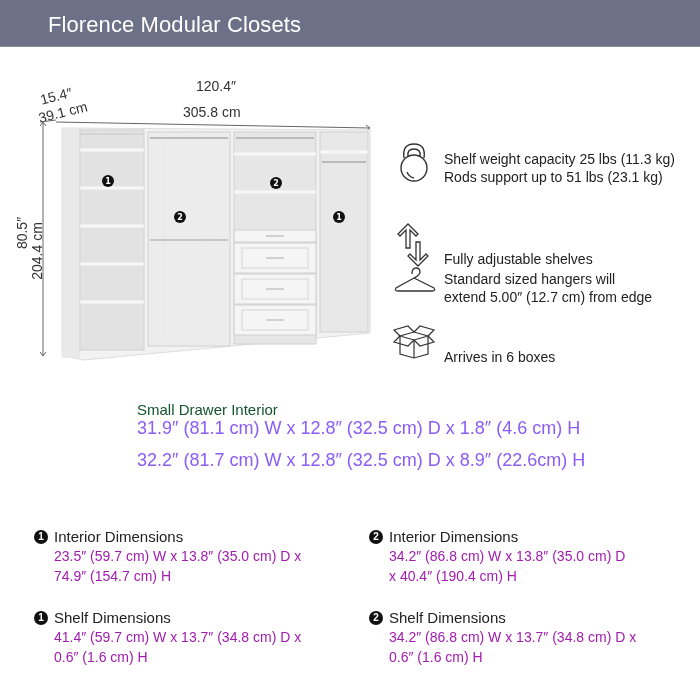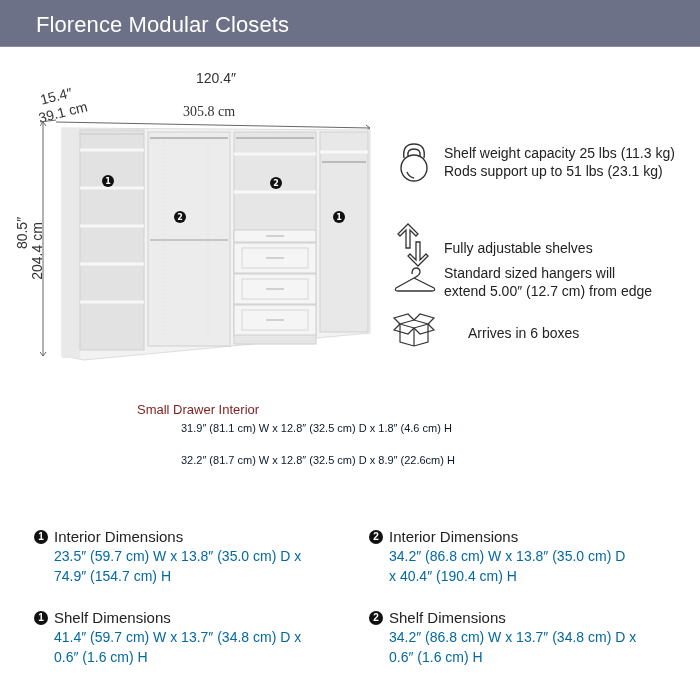--- a/index.html
+++ b/index.html
@@ -6,54 +6,54 @@
   body {
     width: 700px; height: 700px; background: #ffffff; overflow: hidden;
     font-family: "Liberation Sans", "DejaVu Sans", sans-serif; color: #222;
     position: relative;
   }
   .header {
     position: absolute; left: 0; top: 0; width: 700px; height: 46px;
     background: #6c7187; border-bottom: 1px solid #8a8ea0;
   }
   .header-title {
-    position: absolute; left: 36px; top: 12px; color: #ffffff;
+    position: absolute; left: 48px; top: 12px; color: #ffffff;
     font-size: 22px; letter-spacing: 0.1px;
   }
   .dim-text { position: absolute; font-size: 14px; color: #333; white-space: nowrap; }
   .closet { position: absolute; left: 40px; top: 108px; width: 340px; height: 268px; }
   .features { position: absolute; left: 392px; top: 138px; width: 300px; }
-  .feature { position: absolute; left: 0; display: flex; align-items: center; }
+  .feature { position: absolute; left: 0; display: flex; align-items: flex-end; }
   .feature-icon { width: 44px; height: 48px; flex: none; }
   .feature-text { font-size: 14px; line-height: 18px; color: #222; padding-left: 8px; }
   .feature-text div { white-space: nowrap; }
   .drawer-block { position: absolute; left: 137px; }
-  .block-title { font-size: 13px; color: #7f1d1d; line-height: 18px; white-space: nowrap; }
-  .block-value { font-size: 11px; color: #0f172a; line-height: 18px; white-space: nowrap; margin-left: 44px; }
+  .block-title { font-size: 15px; color: #14532d; line-height: 18px; white-space: nowrap; }
+  .block-value { font-size: 18px; color: #8b5cf6; line-height: 18px; white-space: nowrap; }
   .spec { position: absolute; width: 320px; }
   .spec-title { font-size: 15px; color: #222; line-height: 19px; display: flex; align-items: center; white-space: nowrap; }
   .badge {
     display: inline-flex; width: 14px; height: 14px; border-radius: 50%; background: #111;
     color: #fff; font-size: 10px; font-weight: bold; align-items: center; justify-content: center;
     margin-right: 6px; flex: none;
   }
-  .spec-value { font-size: 14px; color: #0369a1; line-height: 20px; padding-left: 20px; }
+  .spec-value { font-size: 14px; color: #a21caf; line-height: 20px; padding-left: 20px; }
   .spec-value div { white-space: nowrap; }
 </style>
 </head>
 <body>
 
 <div class="header">
   <div class="header-title">Florence Modular Closets</div>
 </div>
 
 <div class="dim-text" style="left:40px; top:88px; transform: rotate(-14deg);">15.4″</div>
 <div class="dim-text" style="left:38px; top:104px; transform: rotate(-14deg);">39.1 cm</div>
-<div class="dim-text" style="left:196px; top:70px;">120.4″</div>
-<div class="dim-text" style="left:183px; top:104px;font-family:Liberation Serif, serif;">305.8 cm</div>
+<div class="dim-text" style="left:196px; top:78px;">120.4″</div>
+<div class="dim-text" style="left:183px; top:104px;">305.8 cm</div>
 <div class="dim-text" style="left:6px; top:225px; transform: rotate(-90deg); transform-origin: center;">80.5″</div>
 <div class="dim-text" style="left:8px; top:243px; transform: rotate(-90deg); transform-origin: center;">204.4 cm</div>
 
 <div class="closet">
   <svg width="340" height="268" viewBox="0 0 340 268">
 
     <line x1="16" y1="14" x2="330" y2="20" stroke="#666" stroke-width="1"></line>
     <polyline points="326,17 330,20 326,23" fill="none" stroke="#666"></polyline>
     <line x1="0" y1="14" x2="16" y2="12" stroke="#666" stroke-width="1"></line>
     <line x1="3" y1="14" x2="3" y2="248" stroke="#666" stroke-width="1"></line>
@@ -156,21 +156,21 @@
         <path d="M20 16 Q20 10 24 10 Q28 10 28 14 Q28 17 22 20"></path>
         <path d="M22 20 L4 30 Q2 33 6 33 L40 33 Q44 33 42 30 L22 20"></path>
       </svg>
     </span>
     <div class="feature-text">
       <div>Standard sized hangers will</div>
       <div>extend 5.00″ (12.7 cm) from edge</div>
     </div>
   </div>
 
-  <div class="feature" style="top:168px;gap:24px;">
+  <div class="feature" style="top:180px;">
     <span class="feature-icon">
       <svg width="44" height="48" viewBox="0 0 44 48" fill="none" stroke="#333" stroke-width="1.2">
         <path d="M8 18 V36 L22 40 L36 36 V18"></path>
         <path d="M22 22 V40"></path>
         <path d="M8 18 L22 22 L36 18 L22 14 Z"></path>
         <path d="M8 18 L2 12 L16 8 L22 14"></path>
         <path d="M36 18 L42 12 L28 8 L22 14"></path>
         <path d="M8 18 L2 24 L16 28 L22 22"></path>
         <path d="M36 18 L42 24 L28 28 L22 22"></path>
       </svg>

